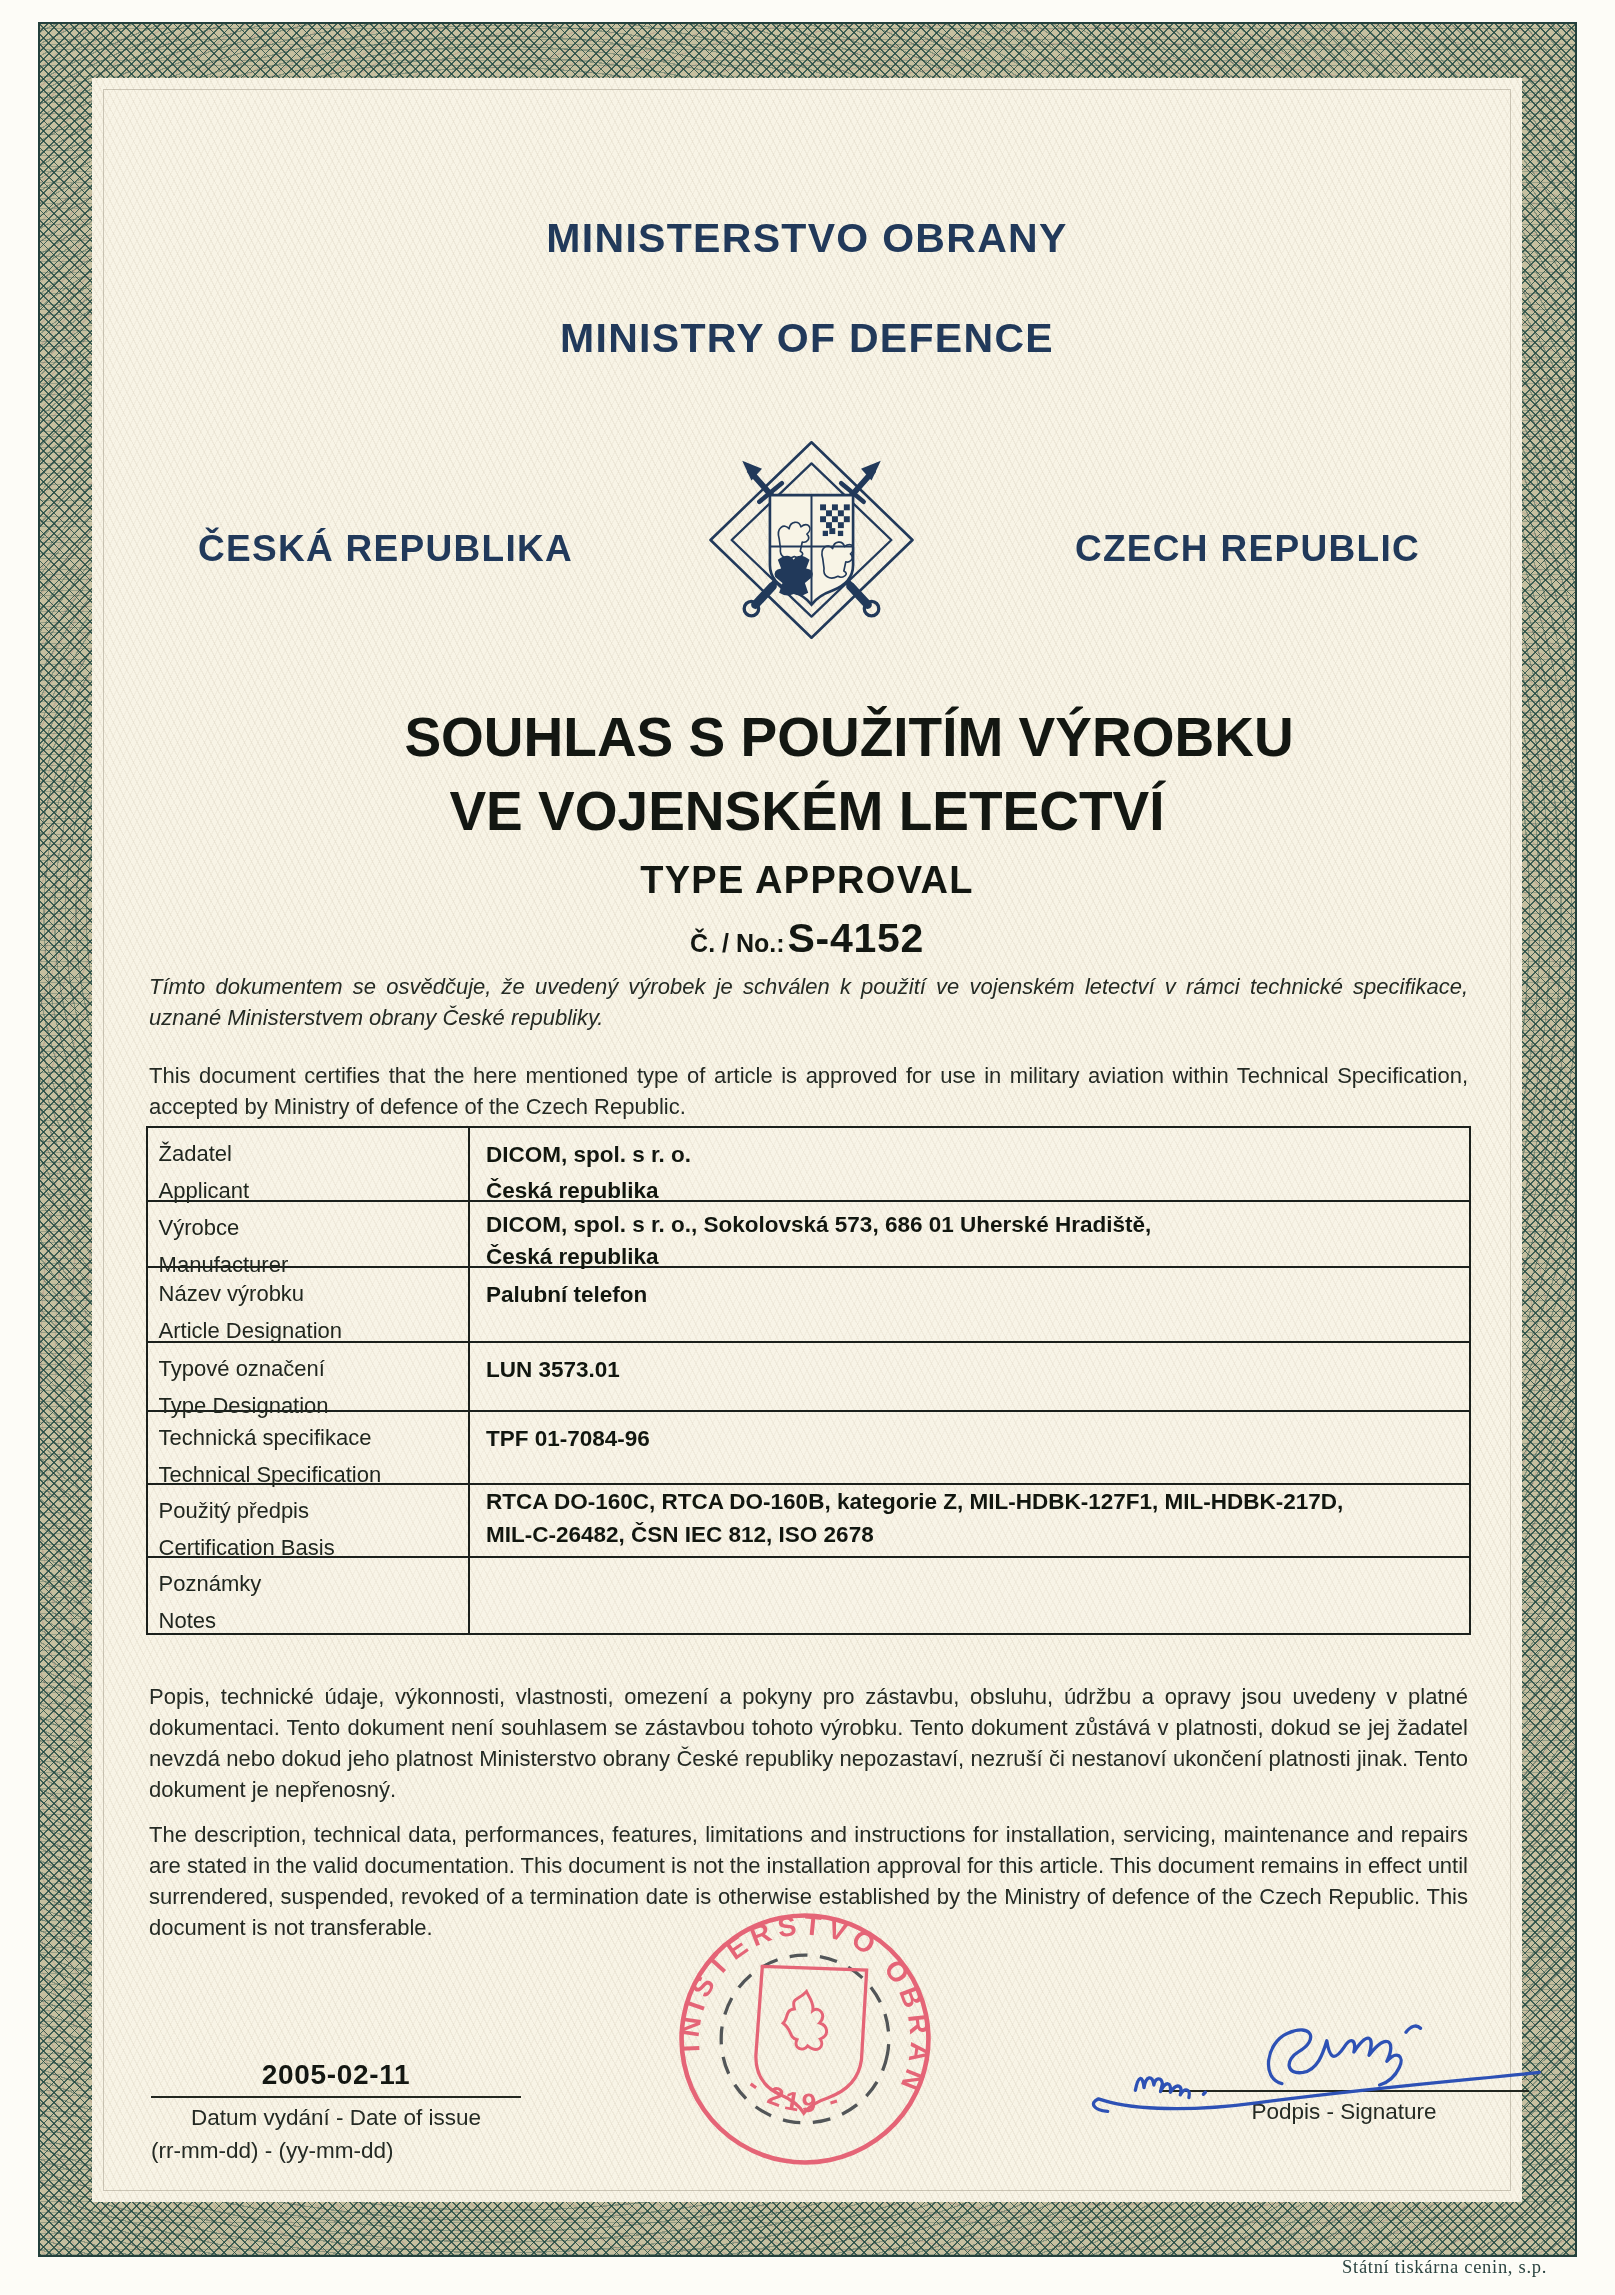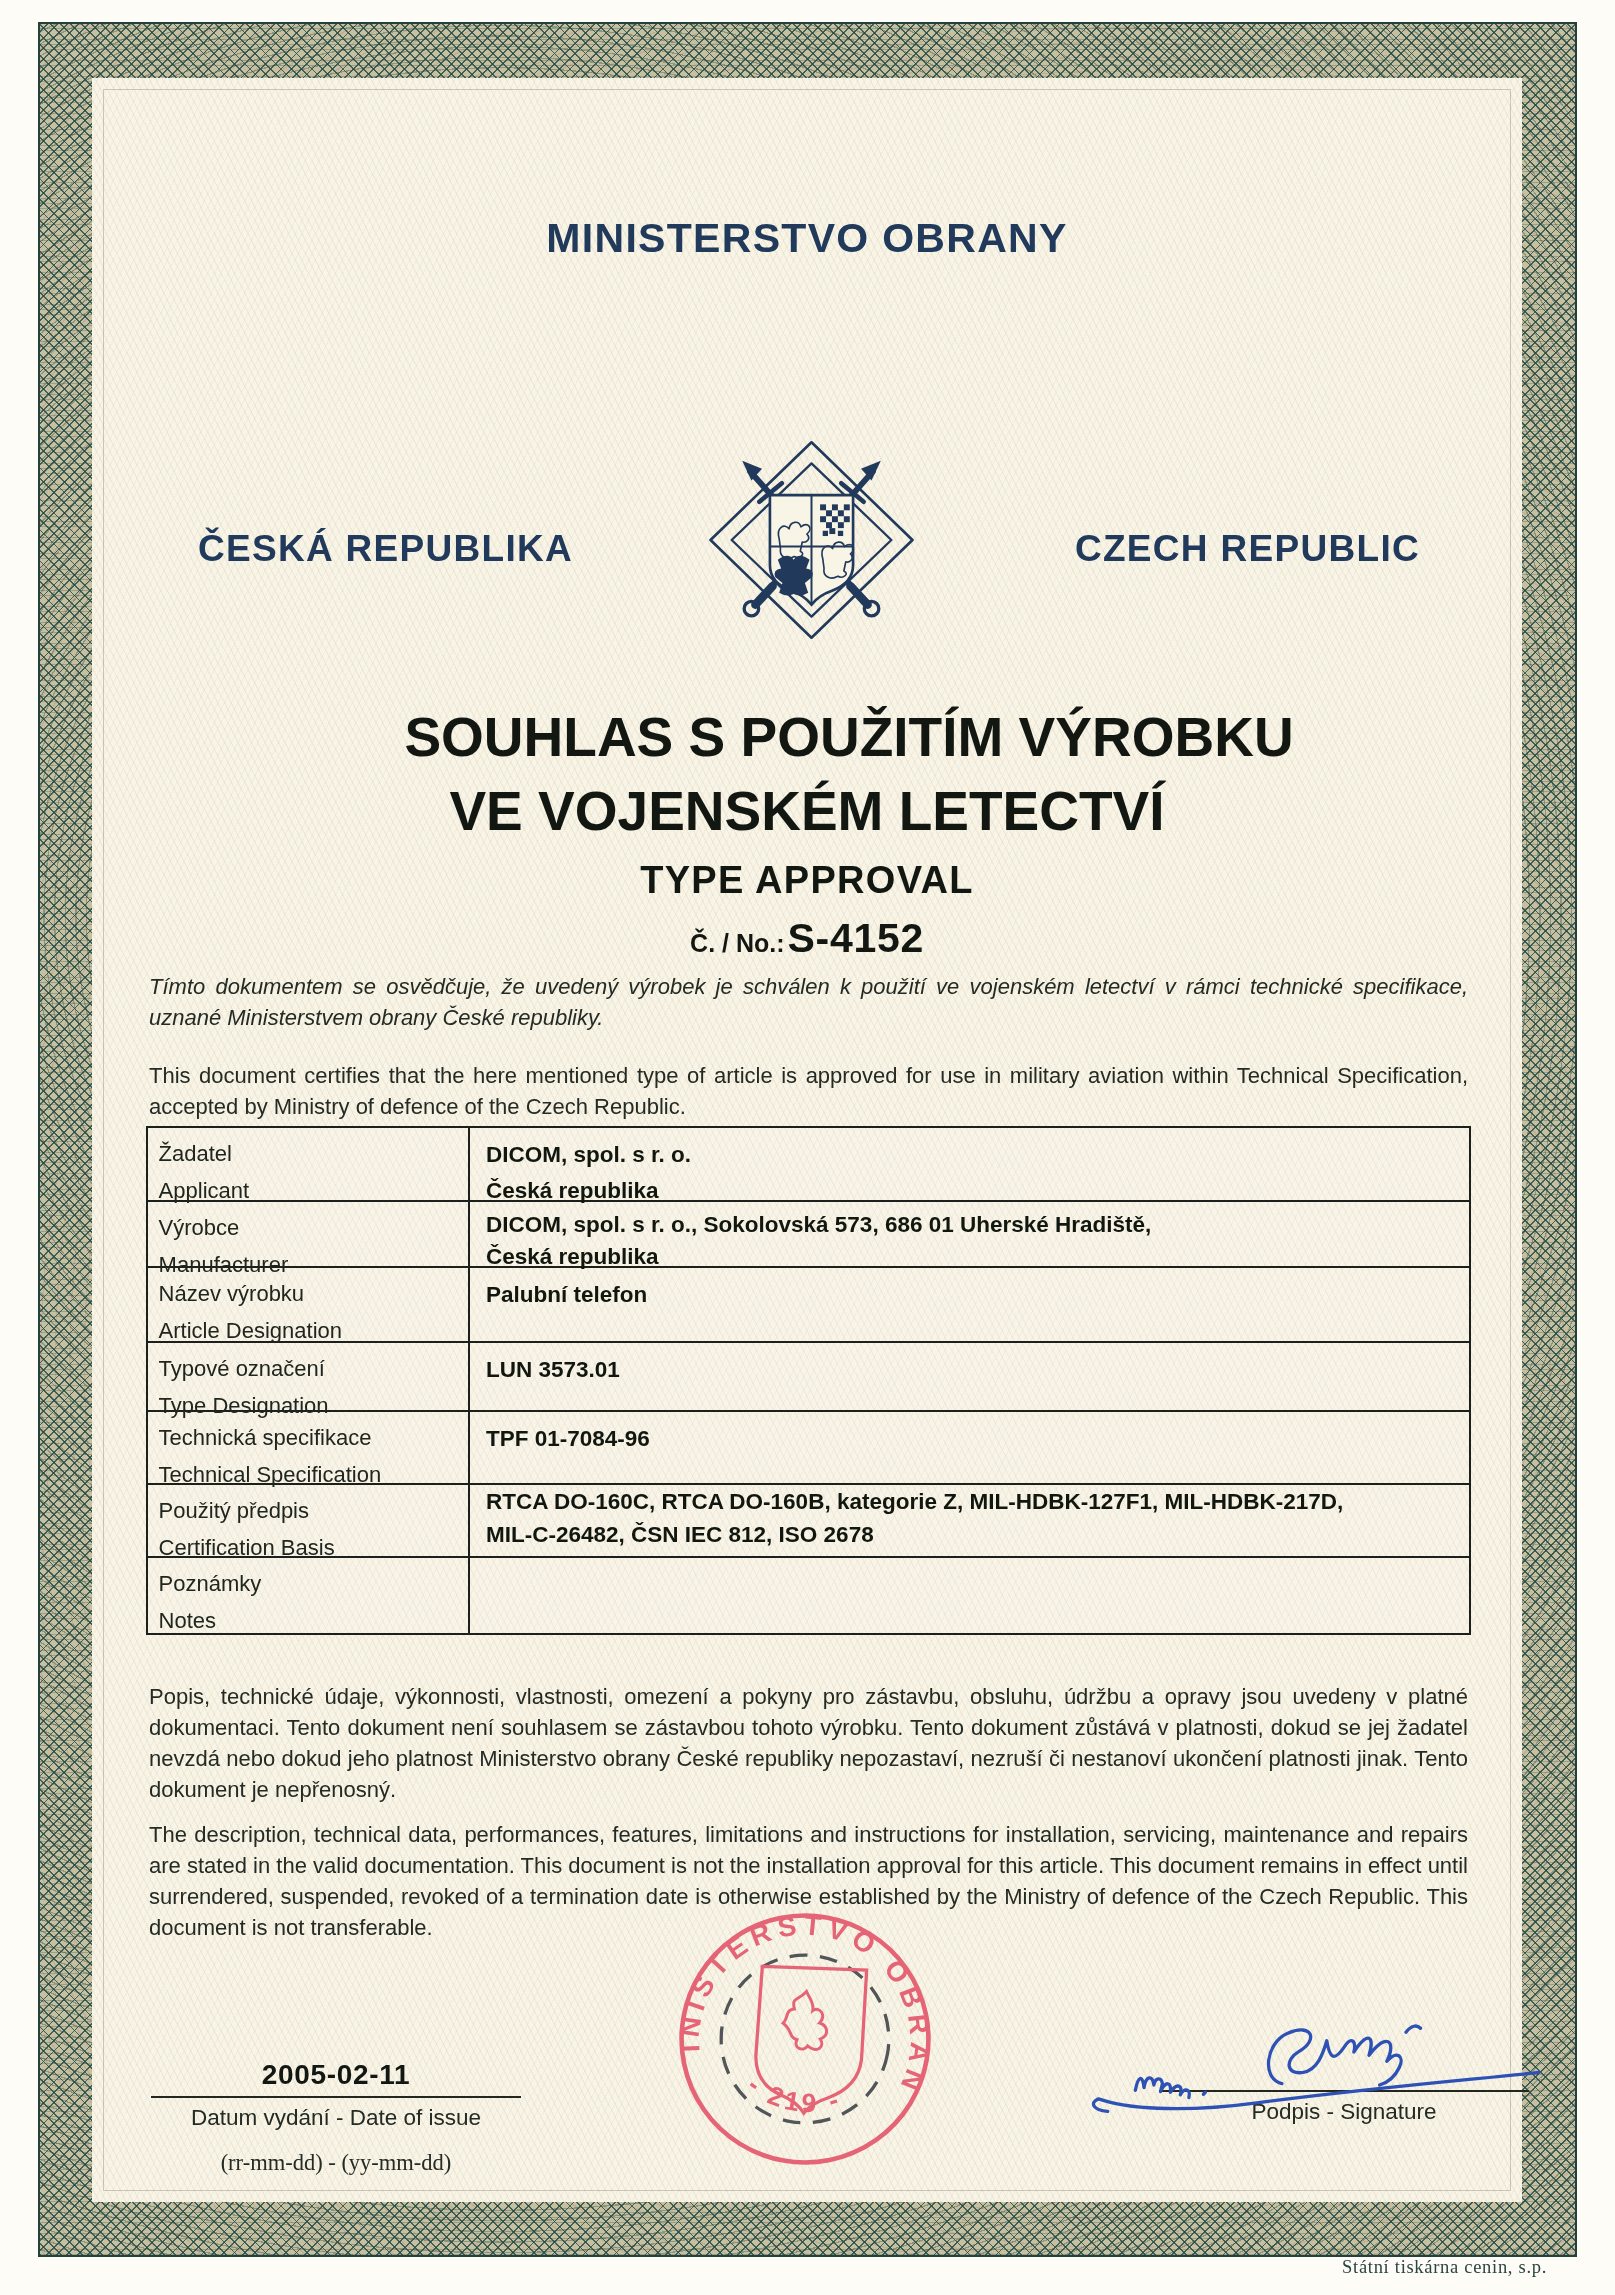--- a/index.html
+++ b/index.html
@@ -74,20 +74,21 @@
   svg .ink{stroke:#21395a;fill:none;stroke-linecap:round;stroke-linejoin:round;}
 </style>
 </head>
 <body>
 
 <div class="frame"></div>
 
 <div class="paper">
 
   <div class="abs centered ministry-line navy" style="top:137px;">MINISTERSTVO OBRANY</div>
+  <div class="abs centered ministry-line navy" style="top:237px;">MINISTRY OF DEFENCE</div>
 
   <div class="abs country" style="left:106px;top:450px;">ČESKÁ REPUBLIKA</div>
   <div class="abs country" style="right:102px;top:450px;">CZECH REPUBLIC</div>
 
   <div class="abs" style="left:617px;top:363px;width:205px;height:198px;">
     <svg width="205" height="198" viewBox="0 0 310 300">
 
       <polygon class="ink" points="155,2 308,150 155,298 2,150" stroke-width="4"></polygon>
       <polygon class="ink" points="155,34 276,150 155,266 34,150" stroke-width="3.5"></polygon>
 
@@ -234,21 +235,21 @@
         <path d="M126,96 L284,88 L288,224 Q286,266 242,286 Q218,296 208,312 Q196,296 172,288 Q130,274 128,230 Z" fill="none" stroke="#e4596e" stroke-width="5"></path>
         <path d="M196,128 c-12,16 -22,10 -16,28 c-14,2 -8,16 -15,23 c15,9 10,21 23,23 c-5,14 11,18 17,8 c17,11 26,-2 18,-12 c15,-8 8,-22 -3,-24 c10,-13 -3,-26 -12,-18 c1,-13 -8,-20 -12,-28 z" fill="none" stroke="#e4596e" stroke-width="4.5"></path>
       </g>
     </svg>
   </div>
 
   <div class="abs" style="left:59px;top:1981px;width:370px;">
     <div style="text-align:center;" class="date-value">2005-02-11</div>
     <div class="rule" style="margin-top:5.3px;"></div>
     <div class="foot-label" style="text-align:center;margin-top:6.6px;">Datum vydání - Date of issue</div>
-    <div class="foot-label" style="text-align:center;margin-top:19px;font-family:Liberation Serif, serif;">(rr-mm-dd) - (yy-mm-dd)</div>
+    <div class="foot-label" style="margin-top:7px;">(rr-mm-dd) - (yy-mm-dd)</div>
   </div>
 
   <div class="abs" style="left:1067px;top:2012px;width:370px;">
     <div class="rule"></div>
     <div class="foot-label" style="text-align:center;margin-top:6.6px;">Podpis - Signature</div>
   </div>
 
   <div class="abs" style="left:944px;top:1875px;width:542px;height:198px;">
     <svg width="542" height="198" viewBox="0 0 820 300">
       <g fill="none" stroke="#2d51b5" stroke-width="5" stroke-linecap="round" stroke-linejoin="round">

